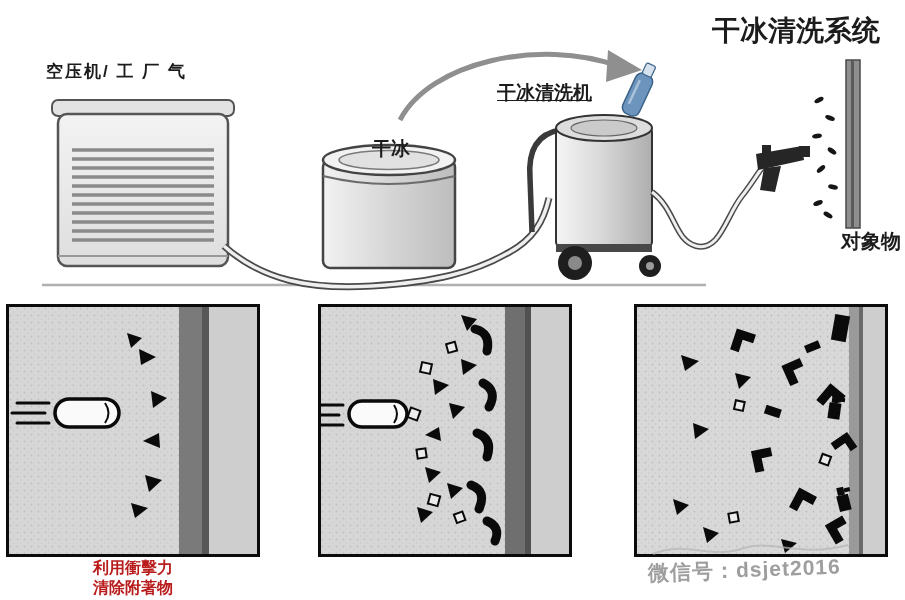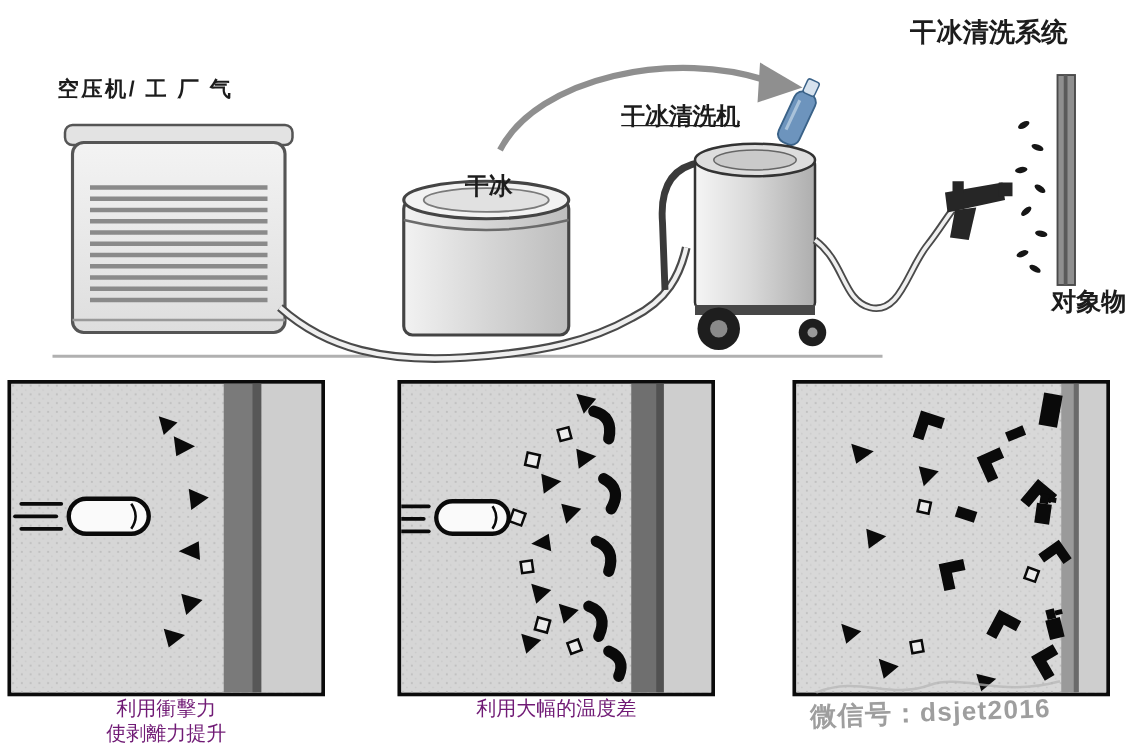--- a/index.html
+++ b/index.html
@@ -7,31 +7,31 @@
     width:905px;height:600px;background:#ffffff;
     font-family:"Liberation Sans","DejaVu Sans",sans-serif;
     position:relative;overflow:hidden;color:#1a1a1a;
   }
   .stage{position:absolute;left:0;top:0;width:905px;height:600px;}
   .topsvg{position:absolute;left:0;top:0;}
   .lbl{position:absolute;font-weight:bold;color:#1c1c1c;white-space:nowrap;}
   .compressor-lbl{left:46px;top:60px;font-size:17px;letter-spacing:2px;}
   .dryice-lbl{left:372px;top:136px;font-size:19px;}
   .machine-lbl{left:497px;top:80px;font-size:19px;text-decoration:underline;}
-  .title-lbl{left:712px;top:12px;font-size:21px;margin-left:16px;}
+  .title-lbl{left:712px;top:12px;font-size:28px;}
   .target-lbl{left:841px;top:228px;font-size:20px;}
   .panel{
     position:absolute;top:304px;width:254px;height:253px;
     background:#d6d6d6;border:3px solid #0b0b0b;box-sizing:border-box;
   }
   .panel svg{display:block;}
   .p1{left:6px;} .p2{left:318px;} .p3{left:634px;}
   .caption{
     position:absolute;top:558px;width:254px;text-align:center;
-    font-weight:normal;font-size:16px;line-height:20px;color:#701a75;
+    font-weight:bold;font-size:16px;line-height:20px;color:#b91c1c;
   }
   .c1{left:6px;} .c2{left:318px;} .c3{left:634px;}
   .watermark{
     position:absolute;left:648px;top:556px;
     font-size:21px;color:#8e8e8e;letter-spacing:1px;
     transform:rotate(-2deg);font-weight:bold;opacity:.85;
   }
   .scribble{position:absolute;left:648px;top:536px;opacity:.7;}
 </style>
 </head>
@@ -284,24 +284,23 @@
       <g fill="#ececec" stroke="#0a0a0a" stroke-width="2">
         <rect x="98" y="94" width="9" height="9" transform="rotate(12 102 98)"></rect>
         <rect x="92" y="206" width="9" height="9" transform="rotate(-10 96 210)"></rect>
         <rect x="184" y="148" width="9" height="9" transform="rotate(20 188 152)"></rect>
       </g>
     </svg>
   </div>
 
   <div class="caption c1">
     <div>利用衝擊力</div>
-    <div>使剥離力提升</div>
+    <div>清除附著物</div>
   </div>
   <div class="caption c2">
-    <div>利用大幅的温度差</div>
   </div>
 
   <svg class="scribble" width="210" height="26" viewBox="0 0 210 26">
     <path d="M 5 18 C 40 4, 62 24, 96 12 C 122 3, 152 22, 200 9" stroke="#b5b5b5" stroke-width="2" fill="none"></path>
   </svg>
   <div class="watermark">微信号：dsjet2016</div>
 
 </div>
 
 </body></html>

